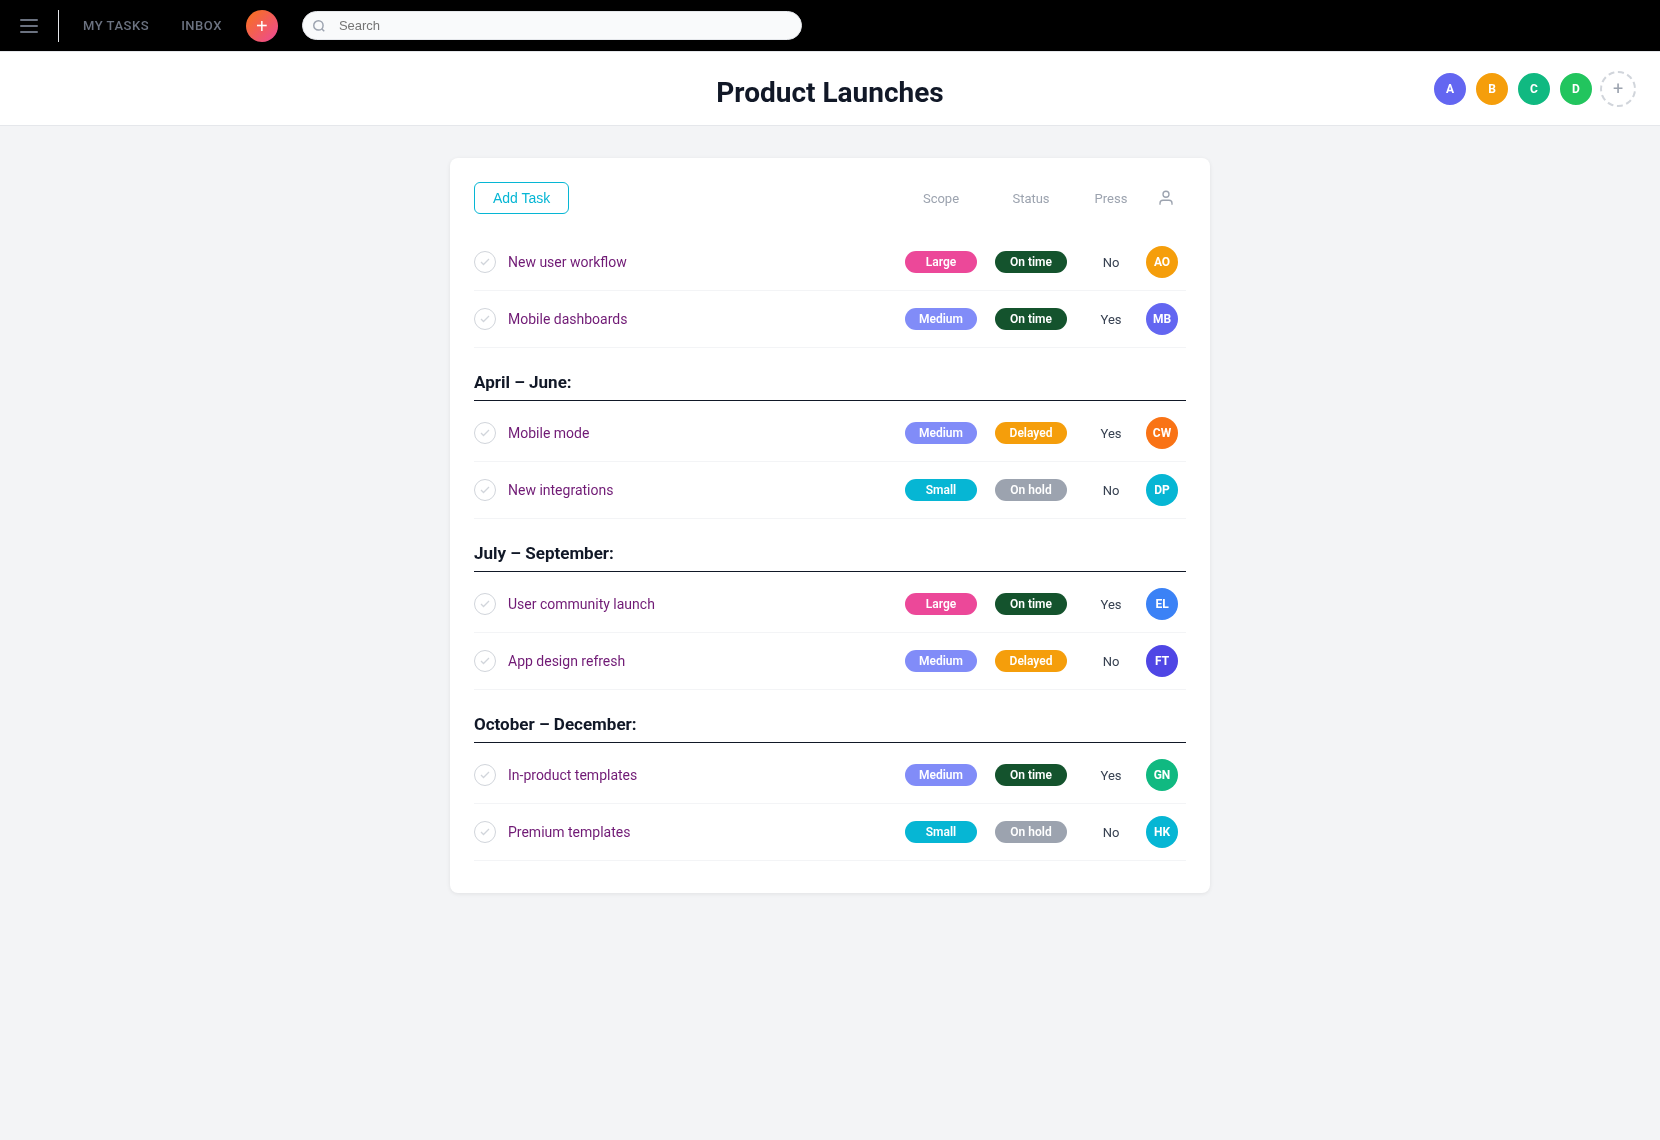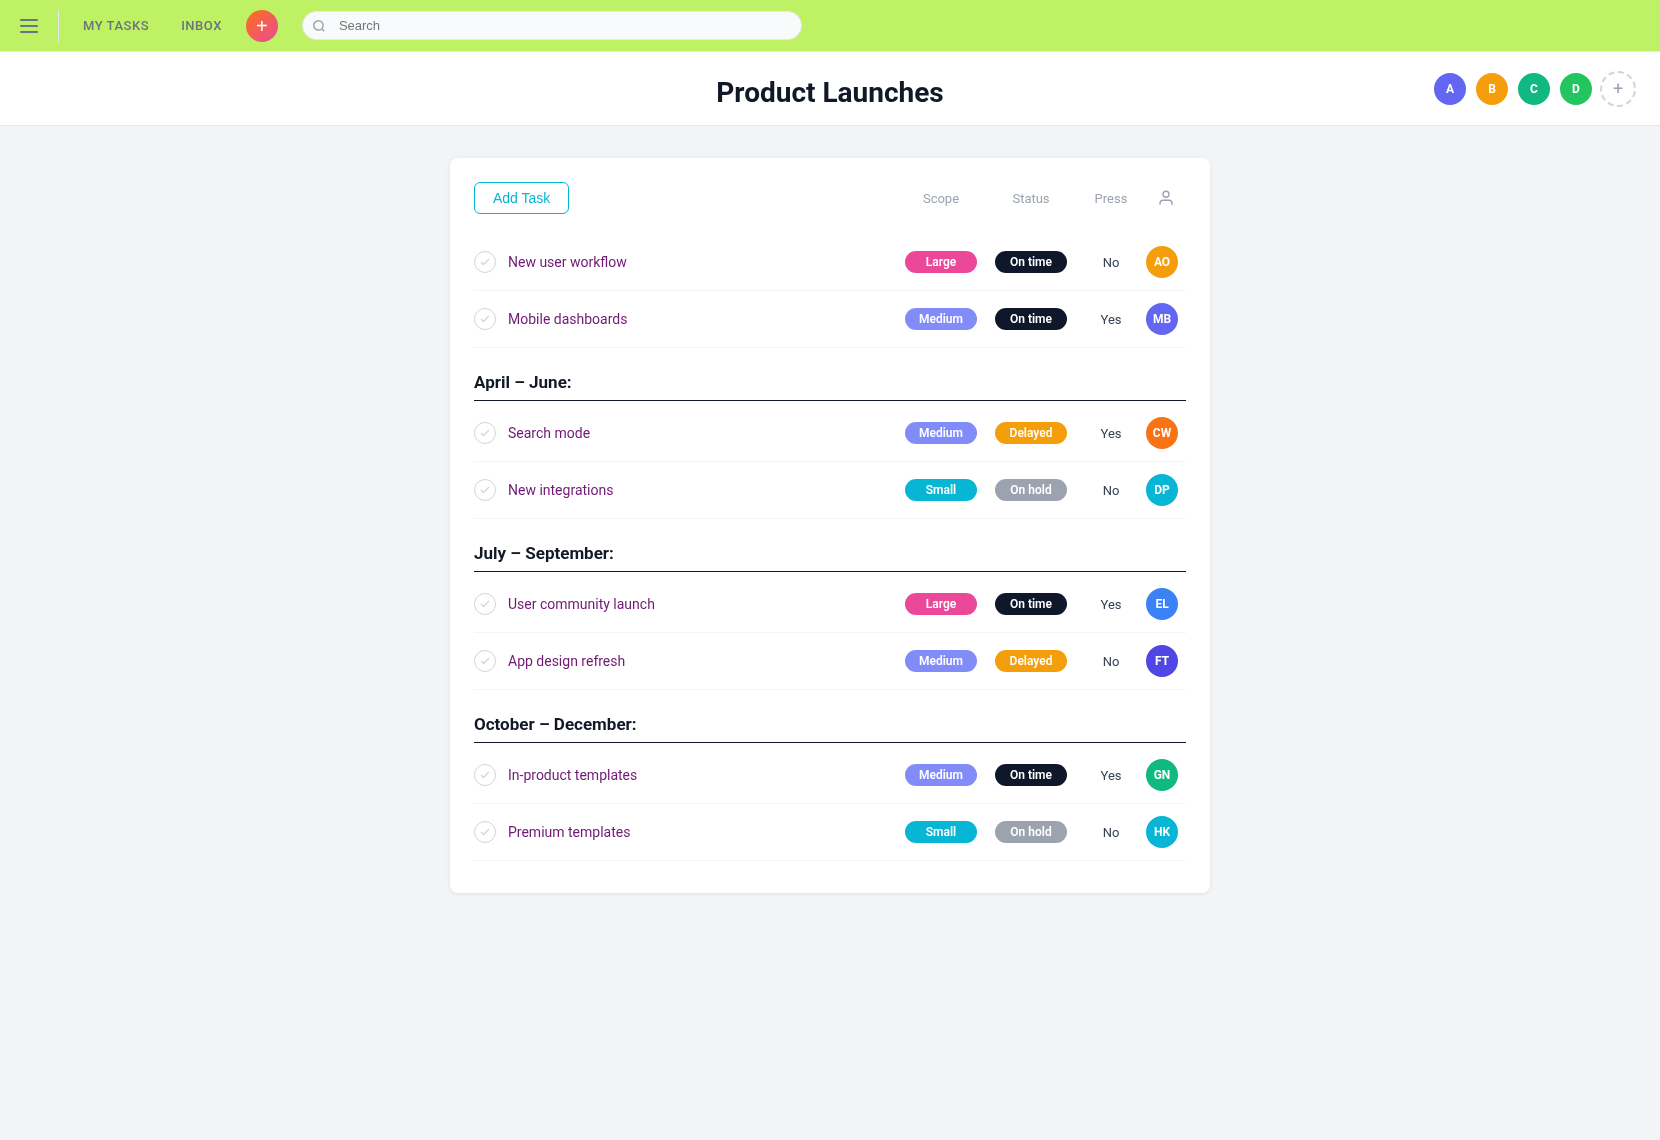--- a/index.html
+++ b/index.html
@@ -6,21 +6,21 @@
     body {
       font-family: -apple-system, BlinkMacSystemFont, 'Segoe UI', Roboto, sans-serif;
       background: #f3f4f6;
       min-height: 100vh;
     }
 
     
     .topbar {
       display: flex;
       align-items: center;
-      background: #bef264;
+      background: #000000;
       border-bottom: 1px solid #e5e7eb;
       height: 52px;
       padding: 0 16px;
       gap: 16px;
     }
     .topbar-hamburger {
       display: flex; flex-direction: column; gap: 4px; cursor: pointer; padding: 4px;
     }
     .topbar-hamburger span {
       display: block; width: 18px; height: 2px; background: #6b7280; border-radius: 2px;
@@ -109,21 +109,21 @@
     }
     .task-cols {
       display: flex; align-items: center; gap: 0;
     }
     .badge {
       display: inline-block; border-radius: 20px; padding: 4px 14px; font-size: 12px; font-weight: 600; color: #fff; text-align: center; min-width: 72px;
     }
     .badge-large { background: #ec4899; }
     .badge-medium { background: #818cf8; }
     .badge-small { background: #06b6d4; }
-    .badge-ontime { background: #0f172a; }
+    .badge-ontime { background: #14532d; }
     .badge-delayed { background: #f59e0b; }
     .badge-onhold { background: #9ca3af; }
 
     .scope-col { width: 90px; display: flex; justify-content: center; }
     .status-col { width: 90px; display: flex; justify-content: center; }
     .press-col { width: 70px; text-align: center; font-size: 13px; color: #374151; }
     .person-col { width: 40px; display: flex; justify-content: flex-start; }
 
     
     .av {
@@ -228,21 +228,21 @@
           </div>
         </div>
         <div class="section">
           <div class="section-header">April – June:</div>
           <div class="task-row">
             <div class="task-check">
               <svg width="12" height="12" viewBox="0 0 24 24" fill="none" stroke="currentColor" stroke-width="2.5">
                 <polyline points="20 6 9 17 4 12"></polyline>
               </svg>
             </div>
-            <span class="task-name">Search mode</span>
+            <span class="task-name">Mobile mode</span>
             <div class="task-cols">
               <div class="scope-col">
                 <span class="badge badge-medium">Medium</span>
               </div>
               <div class="status-col">
                 <span class="badge badge-delayed">Delayed</span>
               </div>
               <div class="press-col">Yes</div>
               <div class="person-col">
                 <div class="av" style="background: rgb(249, 115, 22);">CW</div>

